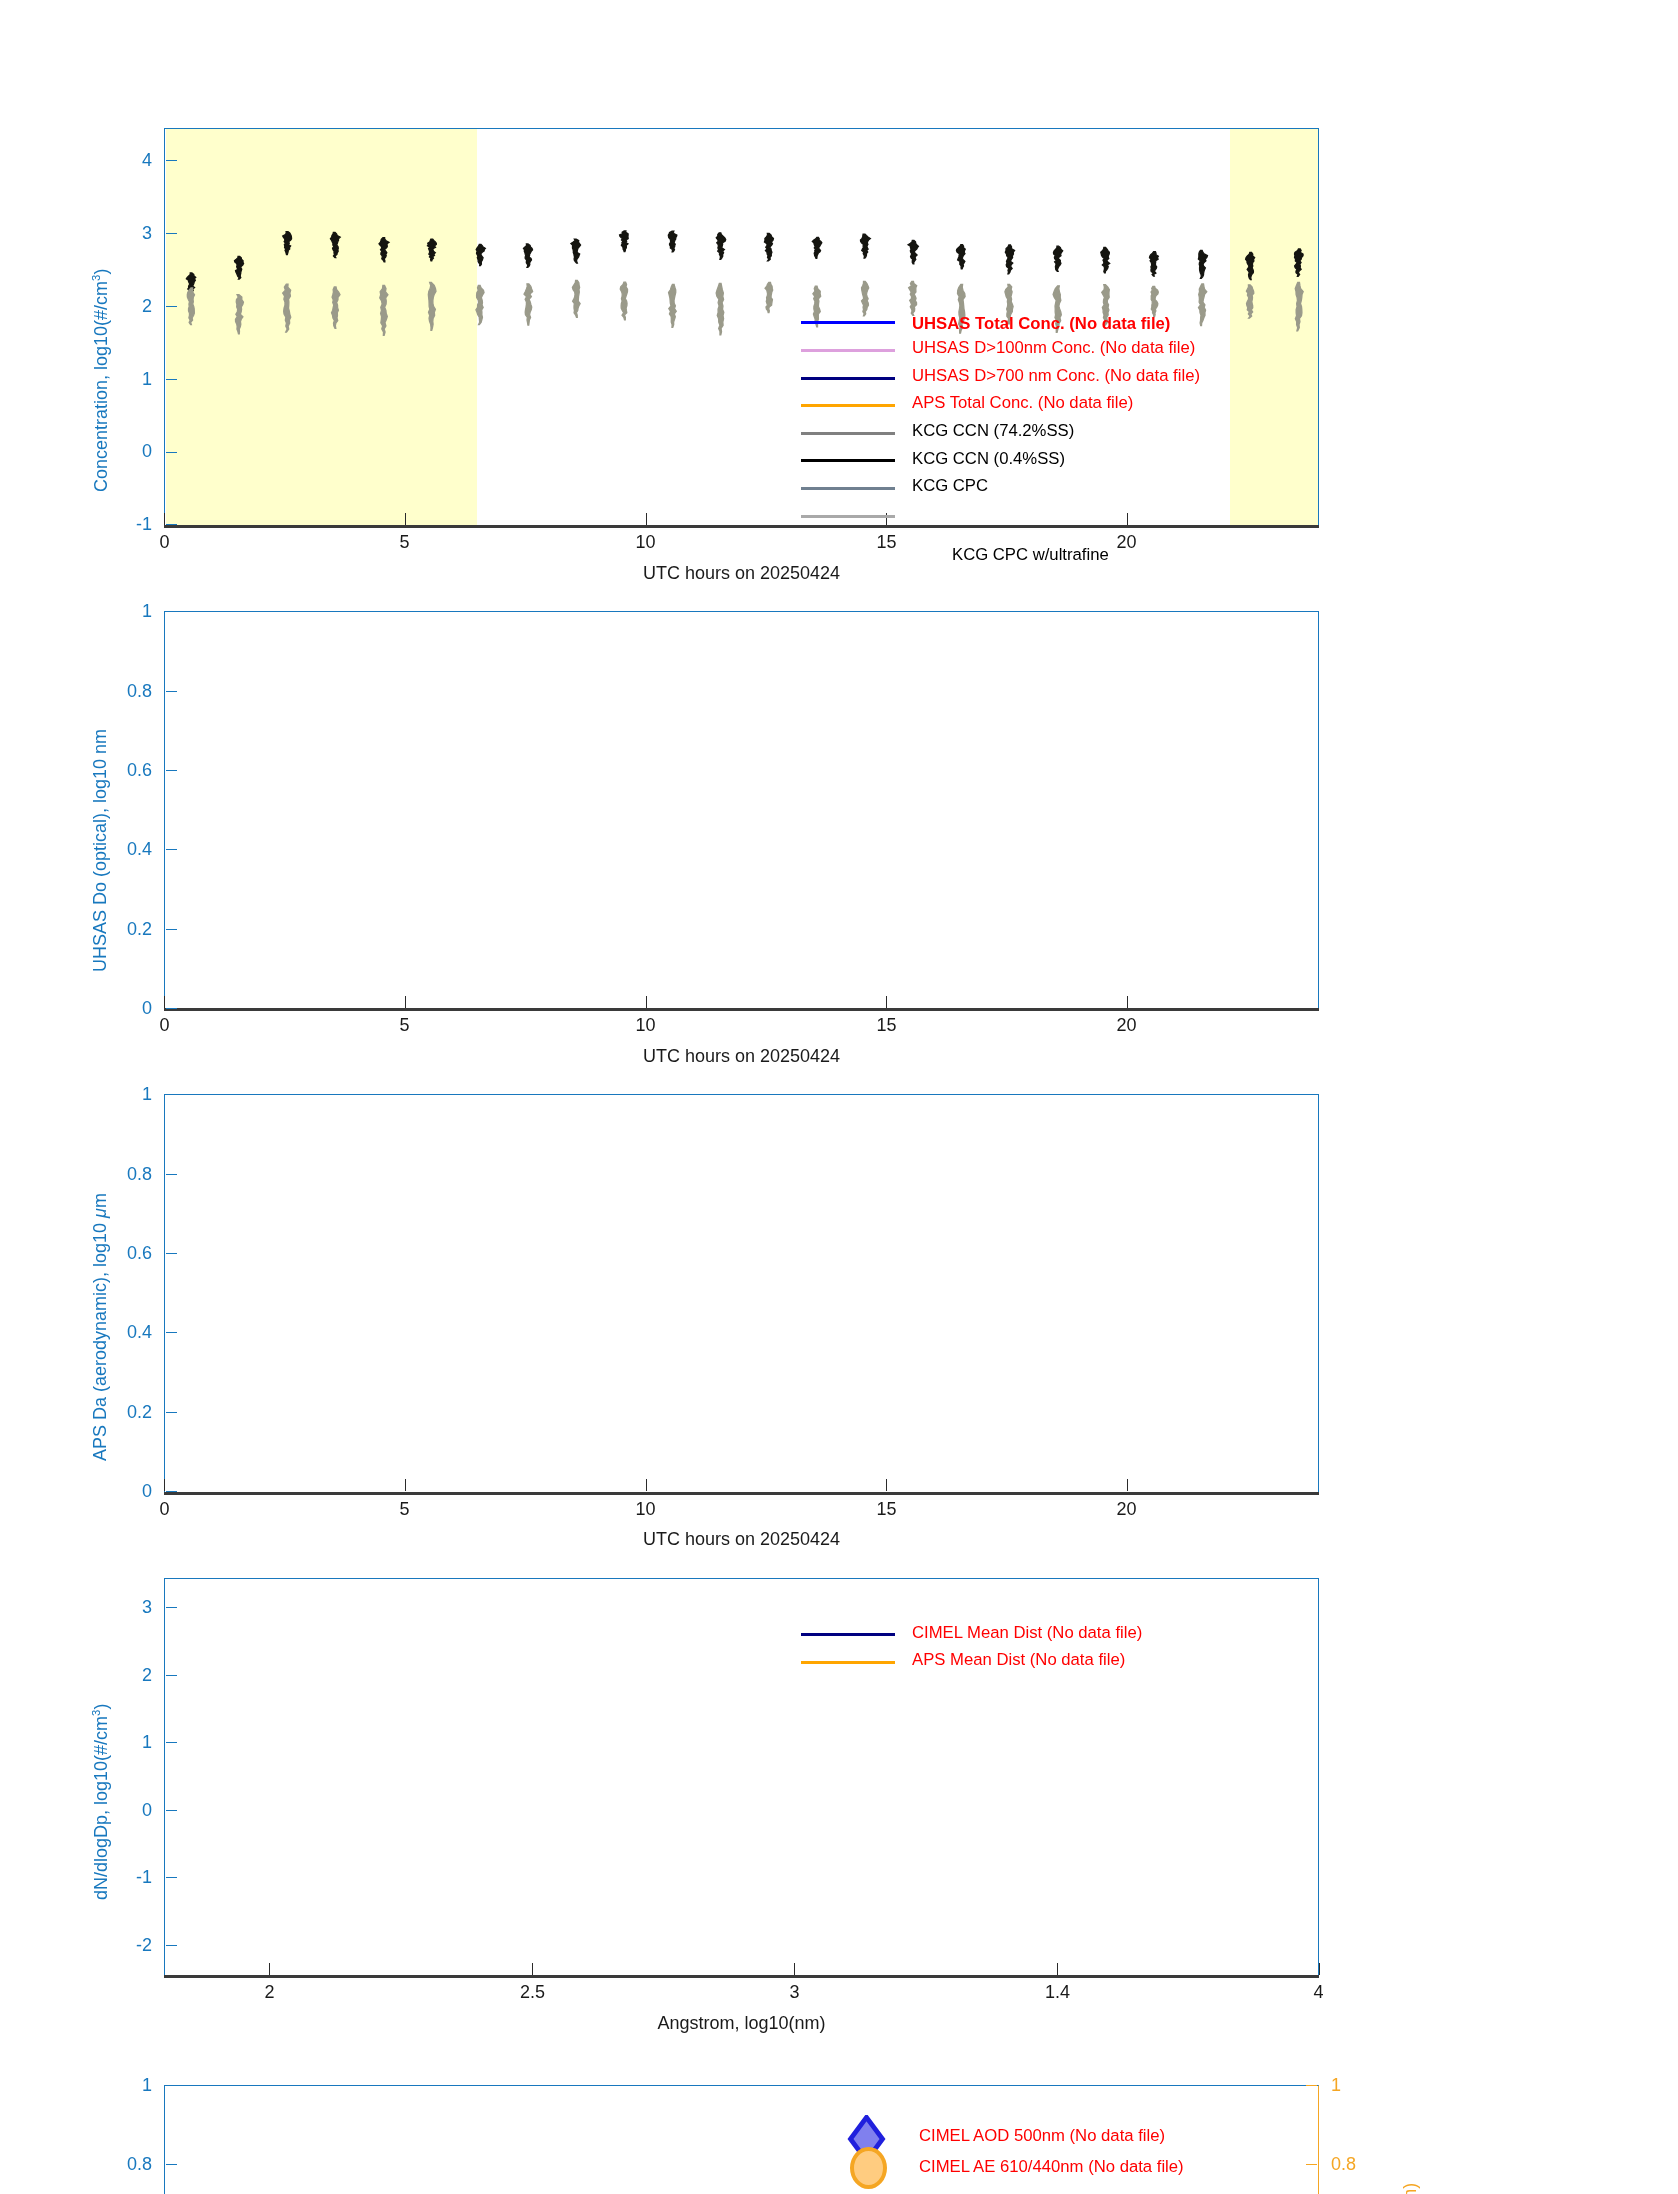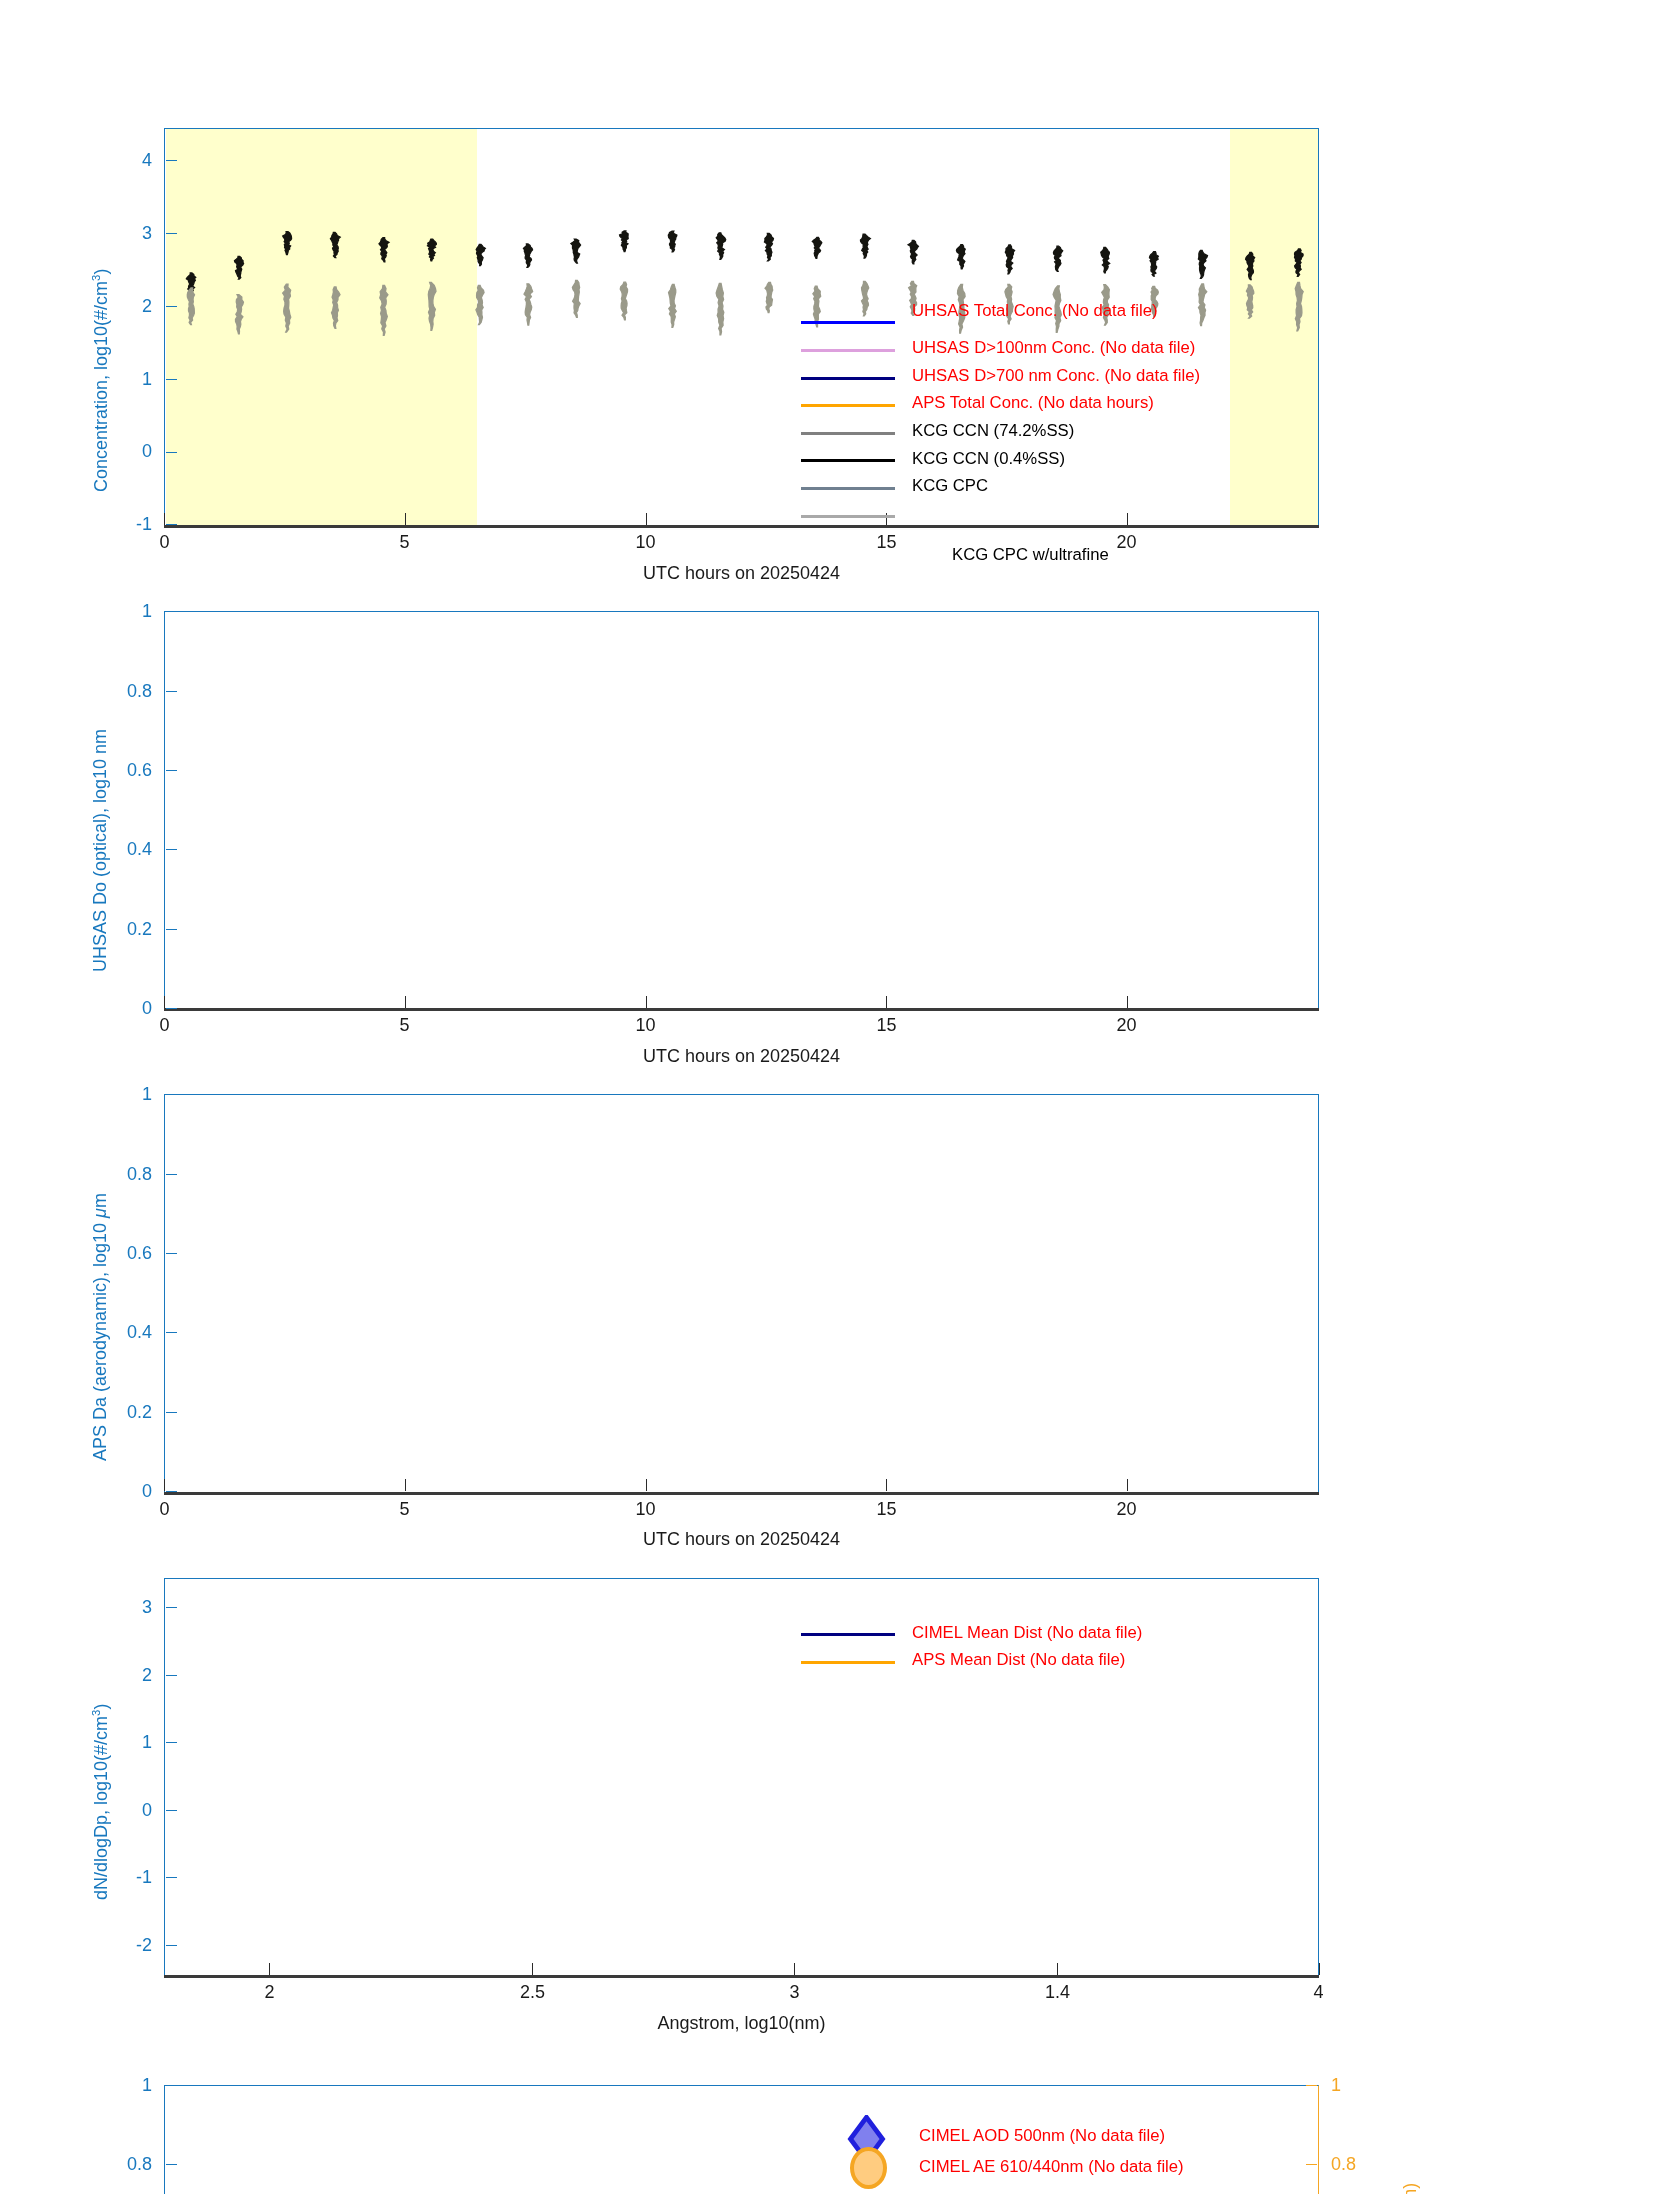--- a/index.html
+++ b/index.html
@@ -124,30 +124,30 @@
       <path d="M 2300.0 648.0 L 2304.9 653.6 L 2303.4 659.2 L 2305.8 664.8 L 2304.5 670.4 L 2303.1 676.0 L 2304.6 681.6 L 2303.8 687.3 L 2306.1 692.9 L 2308.1 698.5 L 2306.5 704.1 L 2306.3 709.7 L 2303.1 715.3 L 2301.2 720.9 L 2303.5 726.5 L 2299.6 732.1 L 2299.4 737.8 L 2297.6 737.8 L 2296.1 732.1 L 2298.1 726.5 L 2293.9 720.9 L 2293.9 715.3 L 2295.2 709.7 L 2293.4 704.1 L 2295.3 698.5 L 2295.9 692.9 L 2295.0 687.3 L 2295.7 681.6 L 2292.4 676.0 L 2291.0 670.4 L 2289.4 664.8 L 2291.4 659.2 L 2296.9 653.6 L 2296.1 648.0 Z" fill="#9a9a8a" stroke="#9a9a8a" stroke-width="3"></path>
       <path d="M 2413.3 651.2 L 2412.3 657.8 L 2413.5 664.4 L 2415.6 671.1 L 2415.4 677.7 L 2416.8 684.3 L 2413.8 690.9 L 2412.3 697.5 L 2414.2 704.1 L 2416.7 710.8 L 2417.9 717.4 L 2414.7 724.0 L 2416.4 730.6 L 2412.6 737.2 L 2412.3 743.8 L 2409.9 750.5 L 2408.3 757.1 L 2406.5 757.1 L 2406.4 750.5 L 2406.9 743.8 L 2405.2 737.2 L 2407.1 730.6 L 2403.5 724.0 L 2404.8 717.4 L 2403.9 710.8 L 2404.0 704.1 L 2403.6 697.5 L 2404.9 690.9 L 2406.2 684.3 L 2401.9 677.7 L 2399.2 671.1 L 2401.4 664.4 L 2404.3 657.8 L 2409.4 651.2 Z" fill="#9a9a8a" stroke="#9a9a8a" stroke-width="3"></path>
       <path d="M 2518.6 648.6 L 2524.0 654.3 L 2527.3 660.1 L 2526.5 665.9 L 2526.4 671.6 L 2527.0 677.4 L 2523.1 683.2 L 2522.5 689.0 L 2525.6 694.7 L 2524.3 700.5 L 2526.3 706.3 L 2524.2 712.0 L 2524.6 717.8 L 2521.2 723.6 L 2522.5 729.3 L 2522.5 735.1 L 2518.3 740.9 L 2516.5 740.9 L 2519.0 735.1 L 2517.1 729.3 L 2513.9 723.6 L 2515.3 717.8 L 2513.1 712.0 L 2513.2 706.3 L 2511.4 700.5 L 2515.4 694.7 L 2513.8 689.0 L 2514.2 683.2 L 2516.3 677.4 L 2512.9 671.6 L 2510.0 665.9 L 2515.3 660.1 L 2516.0 654.3 L 2514.7 648.6 Z" fill="#9a9a8a" stroke="#9a9a8a" stroke-width="3"></path>
       <path d="M 2630.4 652.3 L 2631.8 656.7 L 2637.2 661.0 L 2638.9 665.3 L 2637.9 669.6 L 2633.4 674.0 L 2631.8 678.3 L 2631.5 682.6 L 2635.4 686.9 L 2637.7 691.3 L 2637.3 695.6 L 2635.3 699.9 L 2632.2 704.2 L 2633.3 708.6 L 2631.2 712.9 L 2631.6 717.2 L 2630.4 721.5 L 2628.6 721.5 L 2628.1 717.2 L 2625.8 712.9 L 2625.9 708.6 L 2622.9 704.2 L 2624.1 699.9 L 2624.2 695.6 L 2624.9 691.3 L 2625.2 686.9 L 2622.8 682.6 L 2622.9 678.3 L 2622.8 674.0 L 2624.4 669.6 L 2622.4 665.3 L 2625.2 661.0 L 2623.9 656.7 L 2626.5 652.3 Z" fill="#9a9a8a" stroke="#9a9a8a" stroke-width="3"></path>
       <path d="M 2741.9 647.0 L 2742.9 653.0 L 2744.3 658.9 L 2749.3 664.8 L 2744.4 670.8 L 2743.0 676.7 L 2741.4 682.7 L 2740.6 688.6 L 2745.1 694.5 L 2743.3 700.5 L 2746.6 706.4 L 2745.1 712.3 L 2745.3 718.3 L 2742.7 724.2 L 2740.6 730.1 L 2737.7 736.1 L 2737.3 742.0 L 2735.5 742.0 L 2734.2 736.1 L 2735.2 730.1 L 2735.4 724.2 L 2736.1 718.3 L 2733.9 712.3 L 2733.5 706.4 L 2730.4 700.5 L 2734.9 694.5 L 2731.9 688.6 L 2732.5 682.7 L 2732.3 676.7 L 2731.0 670.8 L 2732.8 664.8 L 2732.3 658.9 L 2735.0 653.0 L 2738.0 647.0 Z" fill="#9a9a8a" stroke="#9a9a8a" stroke-width="3"></path>
       <path d="M 2848.1 649.0 L 2852.4 653.8 L 2854.0 658.5 L 2856.0 663.2 L 2856.5 668.0 L 2852.6 672.7 L 2853.5 677.5 L 2853.1 682.2 L 2851.9 686.9 L 2852.8 691.7 L 2853.9 696.4 L 2854.0 701.2 L 2850.8 705.9 L 2853.8 710.6 L 2849.5 715.4 L 2851.6 720.1 L 2846.5 724.9 L 2844.7 724.9 L 2848.1 720.1 L 2844.1 715.4 L 2846.5 710.6 L 2841.6 705.9 L 2842.8 701.2 L 2840.8 696.4 L 2839.9 691.7 L 2841.7 686.9 L 2844.4 682.2 L 2844.7 677.5 L 2841.9 672.7 L 2843.0 668.0 L 2839.6 663.2 L 2842.0 658.5 L 2844.4 653.8 L 2844.2 649.0 Z" fill="#9a9a8a" stroke="#9a9a8a" stroke-width="3"></path>
       <path d="M 2960.5 643.5 L 2961.5 650.4 L 2962.9 657.3 L 2969.0 664.2 L 2966.3 671.1 L 2965.8 677.9 L 2964.7 684.8 L 2962.8 691.7 L 2965.2 698.6 L 2965.8 705.4 L 2966.1 712.3 L 2965.1 719.2 L 2960.4 726.1 L 2961.6 733.0 L 2959.4 739.8 L 2960.1 746.7 L 2956.5 753.6 L 2954.7 753.6 L 2956.6 746.7 L 2954.0 739.8 L 2954.3 733.0 L 2951.2 726.1 L 2953.9 719.2 L 2953.0 712.3 L 2953.0 705.4 L 2955.0 698.6 L 2954.1 691.7 L 2955.9 684.8 L 2955.1 677.9 L 2952.9 671.1 L 2952.6 664.2 L 2950.9 657.3 L 2953.6 650.4 L 2956.6 643.5 Z" fill="#9a9a8a" stroke="#9a9a8a" stroke-width="3"></path>
     </svg>
 
   <div class="legend-line" style="left:801px;top:321px;width:94px;background:#0000ff;"></div>
-  <div class="legend-text lg-red" style="left:912px;top:303px;">UHSAS Total Conc. (No data file)</div>
+  <div class="legend-text lg-red" style="left:912px;top:316px;font-weight:bold;">UHSAS Total Conc. (No data file)</div>
 
   <div class="legend-line" style="left:801px;top:349px;width:94px;background:#dda0dd;"></div>
   <div class="legend-text lg-red" style="left:912px;top:340px;">UHSAS D&gt;100nm Conc. (No data file)</div>
 
   <div class="legend-line" style="left:801px;top:377px;width:94px;background:#000080;"></div>
   <div class="legend-text lg-red" style="left:912px;top:368px;">UHSAS D&gt;700 nm Conc. (No data file)</div>
 
   <div class="legend-line" style="left:801px;top:404px;width:94px;background:#ffa500;"></div>
-  <div class="legend-text lg-red" style="left:912px;top:395px;">APS Total Conc. (No data hours)</div>
+  <div class="legend-text lg-red" style="left:912px;top:395px;">APS Total Conc. (No data file)</div>
 
   <div class="legend-line" style="left:801px;top:432px;width:94px;background:#808080;"></div>
   <div class="legend-text lg-black" style="left:912px;top:423px;">KCG CCN (74.2%SS)</div>
 
   <div class="legend-line" style="left:801px;top:459px;width:94px;background:#000000;"></div>
   <div class="legend-text lg-black" style="left:912px;top:451px;">KCG CCN (0.4%SS)</div>
 
   <div class="legend-line" style="left:801px;top:487px;width:94px;background:#708090;"></div>
   <div class="legend-text lg-black" style="left:912px;top:478px;">KCG CPC</div>
 

